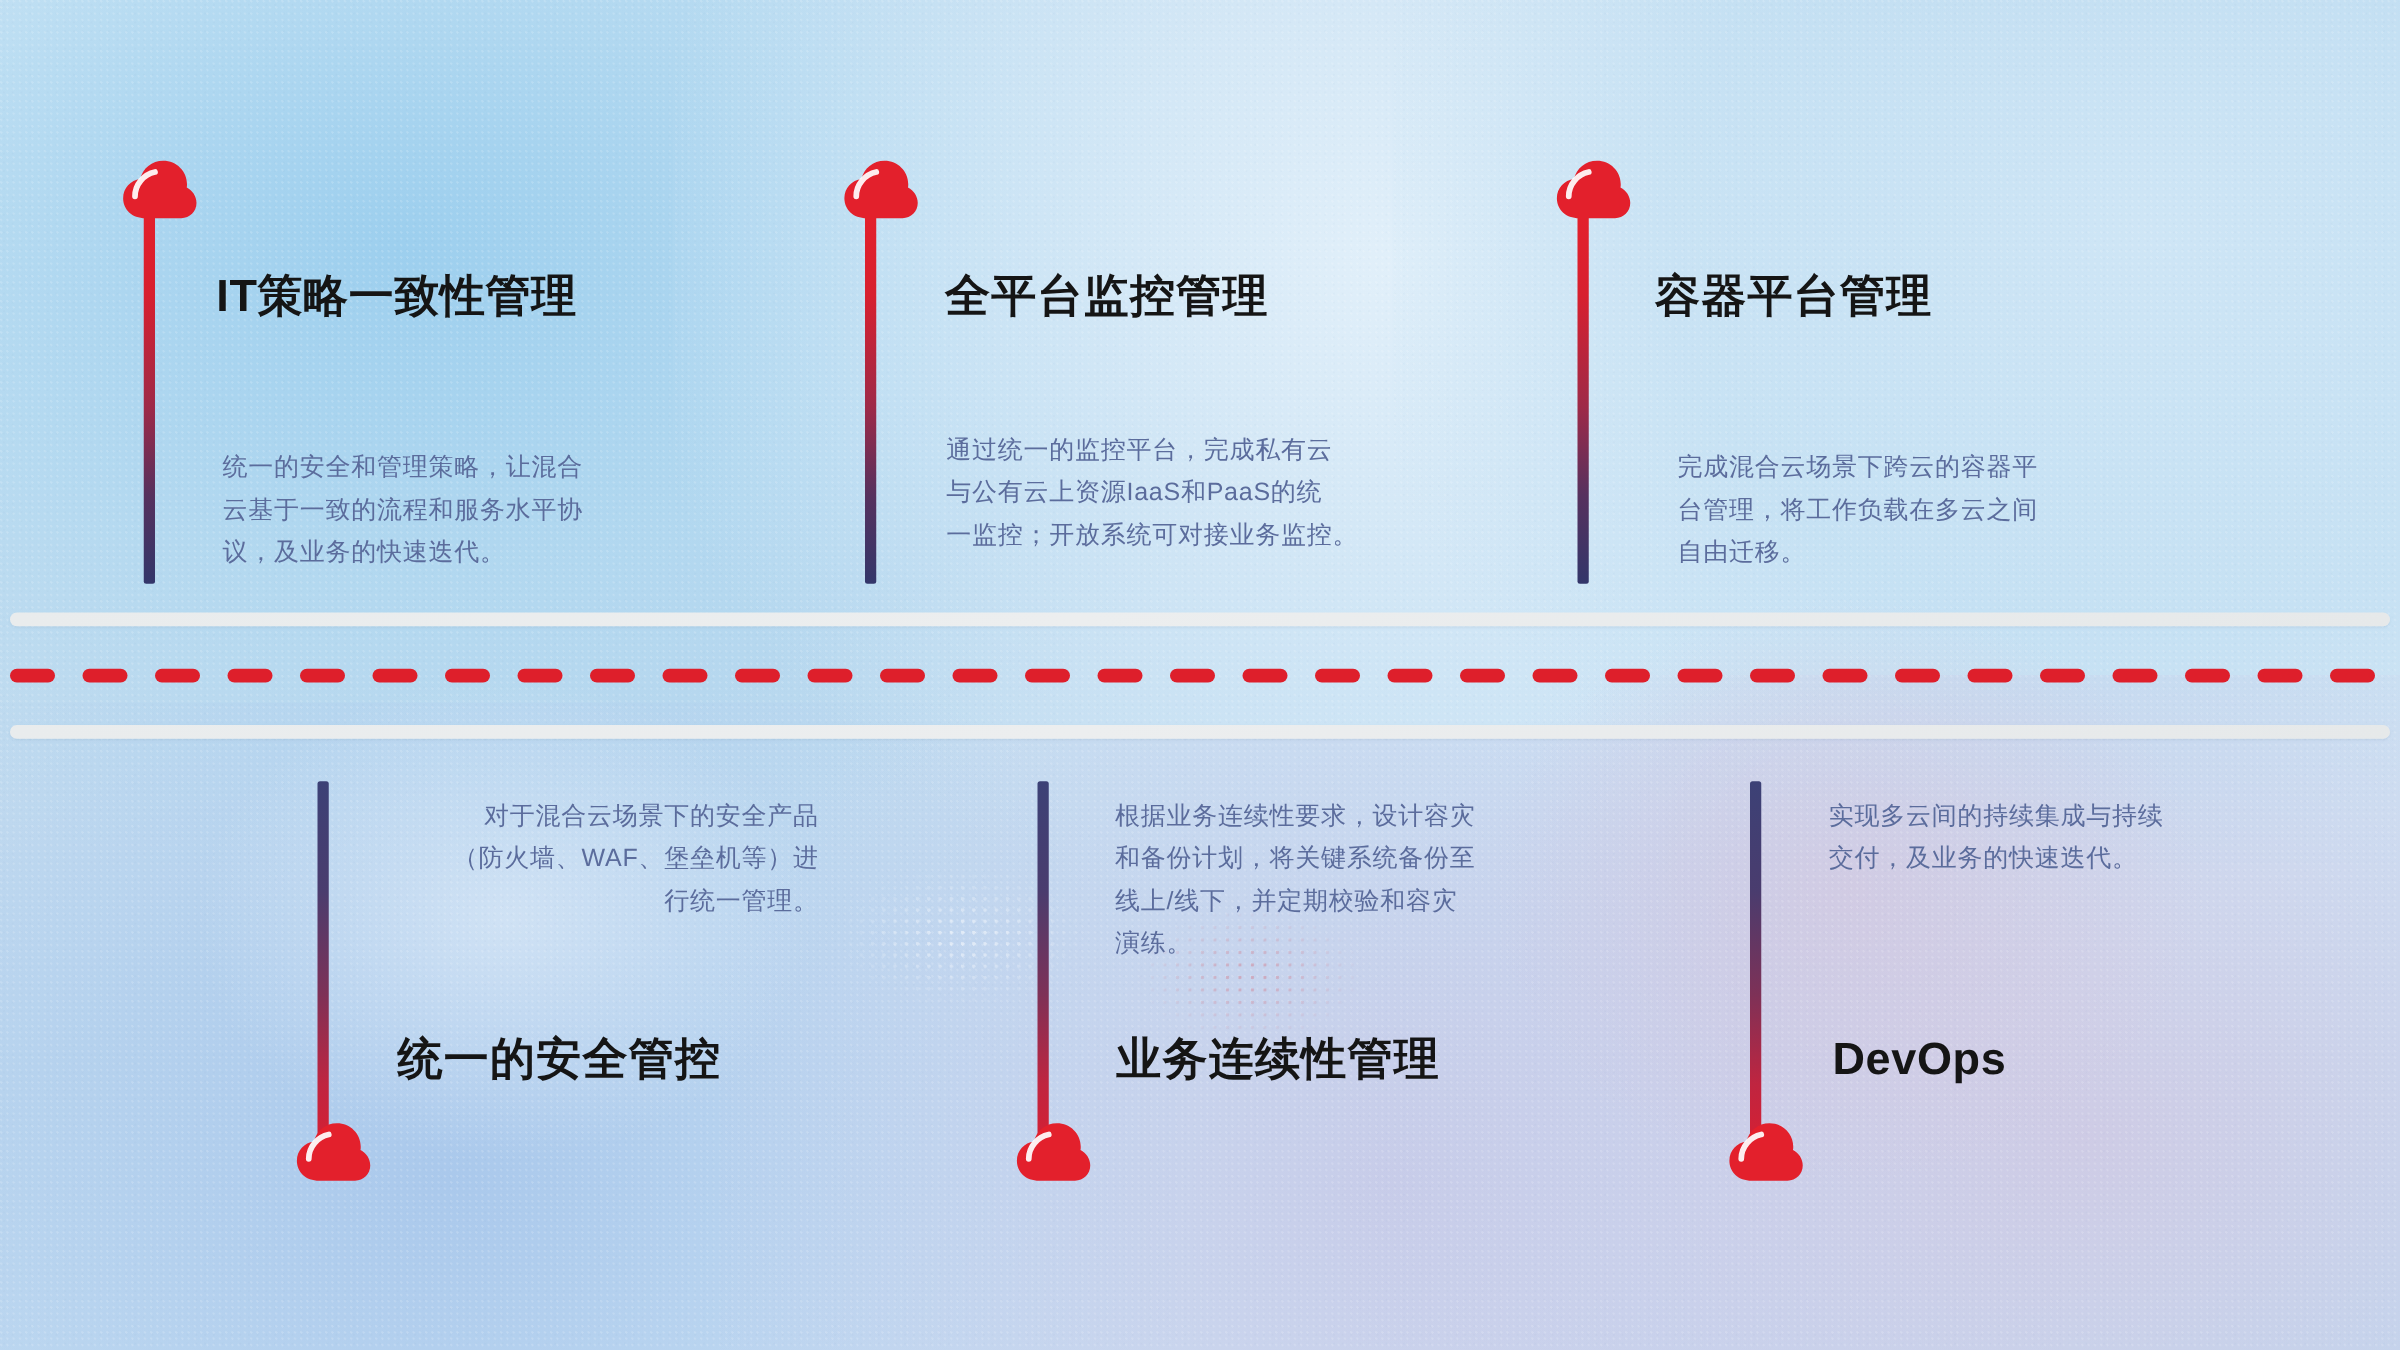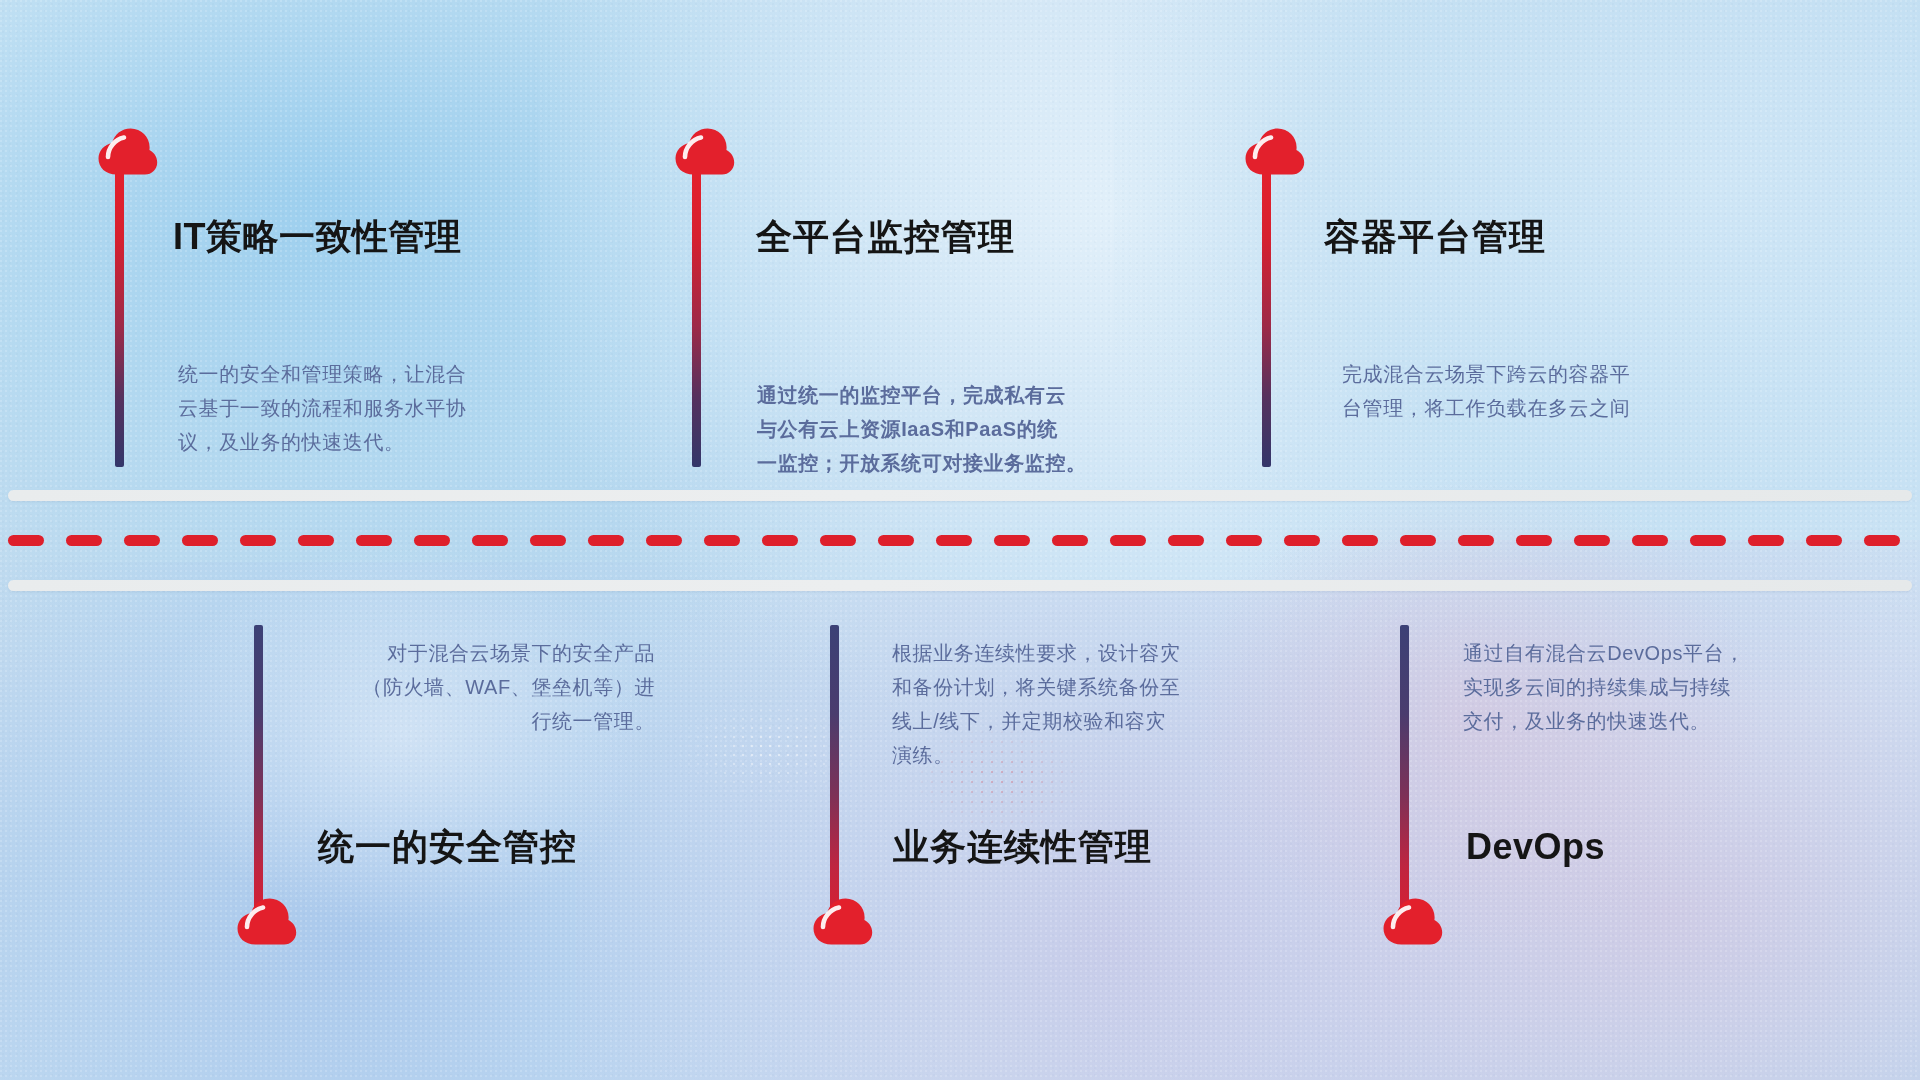--- a/index.html
+++ b/index.html
@@ -165,38 +165,39 @@
     </div>
     <div class="col">
       <div class="stem stem-top" style="left: 692px; top: 172px; height: 295px;"></div>
       <div class="cloud" style="left: 673px; top: 128px;">
         <svg viewBox="0 0 62 48" xmlns="http://www.w3.org/2000/svg">
           <path d="M20.5 46.5 C9.5 46.5 2.5 39.5 2.5 30.5 C2.5 22.5 8.5 16.2 16.2 15.2 C18.0 6.6 25.6 0.5 34.6 0.5 C45.2 0.5 53.6 8.9 53.6 19.3 C53.6 20.2 53.55 21.1 53.4 22.0 C58.0 24.3 61.2 29.0 61.2 34.4 C61.2 41.2 55.8 46.5 49.0 46.5 Z" fill="#e3202c"></path>
           <path d="M12.0 29.0 C12.0 19.5 19.0 11.5 28.0 9.6" fill="none" stroke="#ffffff" stroke-width="4.6" stroke-linecap="round" opacity="0.92"></path>
         </svg>
       </div>
       <div class="col-title" style="left: 756px; top: 215px;">全平台监控管理</div>
-      <div class="col-body" style="left: 757px; top: 378px; font-weight: bold;">
+      <div class="col-body" style="left: 757px; top: 343px;">
         <div>通过统一的监控平台，完成私有云</div>
         <div>与公有云上资源IaaS和PaaS的统</div>
         <div>一监控；开放系统可对接业务监控。</div>
       </div>
     </div>
     <div class="col">
       <div class="stem stem-top" style="left: 1262px; top: 172px; height: 295px;"></div>
       <div class="cloud" style="left: 1243px; top: 128px;">
         <svg viewBox="0 0 62 48" xmlns="http://www.w3.org/2000/svg">
           <path d="M20.5 46.5 C9.5 46.5 2.5 39.5 2.5 30.5 C2.5 22.5 8.5 16.2 16.2 15.2 C18.0 6.6 25.6 0.5 34.6 0.5 C45.2 0.5 53.6 8.9 53.6 19.3 C53.6 20.2 53.55 21.1 53.4 22.0 C58.0 24.3 61.2 29.0 61.2 34.4 C61.2 41.2 55.8 46.5 49.0 46.5 Z" fill="#e3202c"></path>
           <path d="M12.0 29.0 C12.0 19.5 19.0 11.5 28.0 9.6" fill="none" stroke="#ffffff" stroke-width="4.6" stroke-linecap="round" opacity="0.92"></path>
         </svg>
       </div>
       <div class="col-title" style="left: 1324px; top: 215px;">容器平台管理</div>
       <div class="col-body" style="left: 1326px; top: 357px; margin-left: 16px;">
         <div>完成混合云场景下跨云的容器平</div>
         <div>台管理，将工作负载在多云之间</div>
+        <div>自由迁移。</div>
       </div>
     </div>
   </div>
 
 <div id="divider">
   <div class="rule rule-top"></div>
   <div class="dash-round" id="dash-row">
       <span style="left: 8px;"></span>
       <span style="left: 66px;"></span>
       <span style="left: 124px;"></span>
@@ -269,18 +270,17 @@
     <div class="col">
       <div class="stem stem-bottom" style="left: 1400px; top: 625px; height: 295px;"></div>
       <div class="cloud" style="left: 1381px; top: 898px;">
         <svg viewBox="0 0 62 48" xmlns="http://www.w3.org/2000/svg">
           <path d="M20.5 46.5 C9.5 46.5 2.5 39.5 2.5 30.5 C2.5 22.5 8.5 16.2 16.2 15.2 C18.0 6.6 25.6 0.5 34.6 0.5 C45.2 0.5 53.6 8.9 53.6 19.3 C53.6 20.2 53.55 21.1 53.4 22.0 C58.0 24.3 61.2 29.0 61.2 34.4 C61.2 41.2 55.8 46.5 49.0 46.5 Z" fill="#e3202c"></path>
           <path d="M12.0 29.0 C12.0 19.5 19.0 11.5 28.0 9.6" fill="none" stroke="#ffffff" stroke-width="4.6" stroke-linecap="round" opacity="0.92"></path>
         </svg>
       </div>
       <div class="col-title latin" style="left: 1466px; top: 825px;">DevOps</div>
       <div class="col-body" style="left: 1463px; top: 636px;">
-        <div>通过自有混合云DevOps平台，</div>
         <div>实现多云间的持续集成与持续</div>
         <div>交付，及业务的快速迭代。</div>
       </div>
     </div>
   </div>
 
 </body></html>

